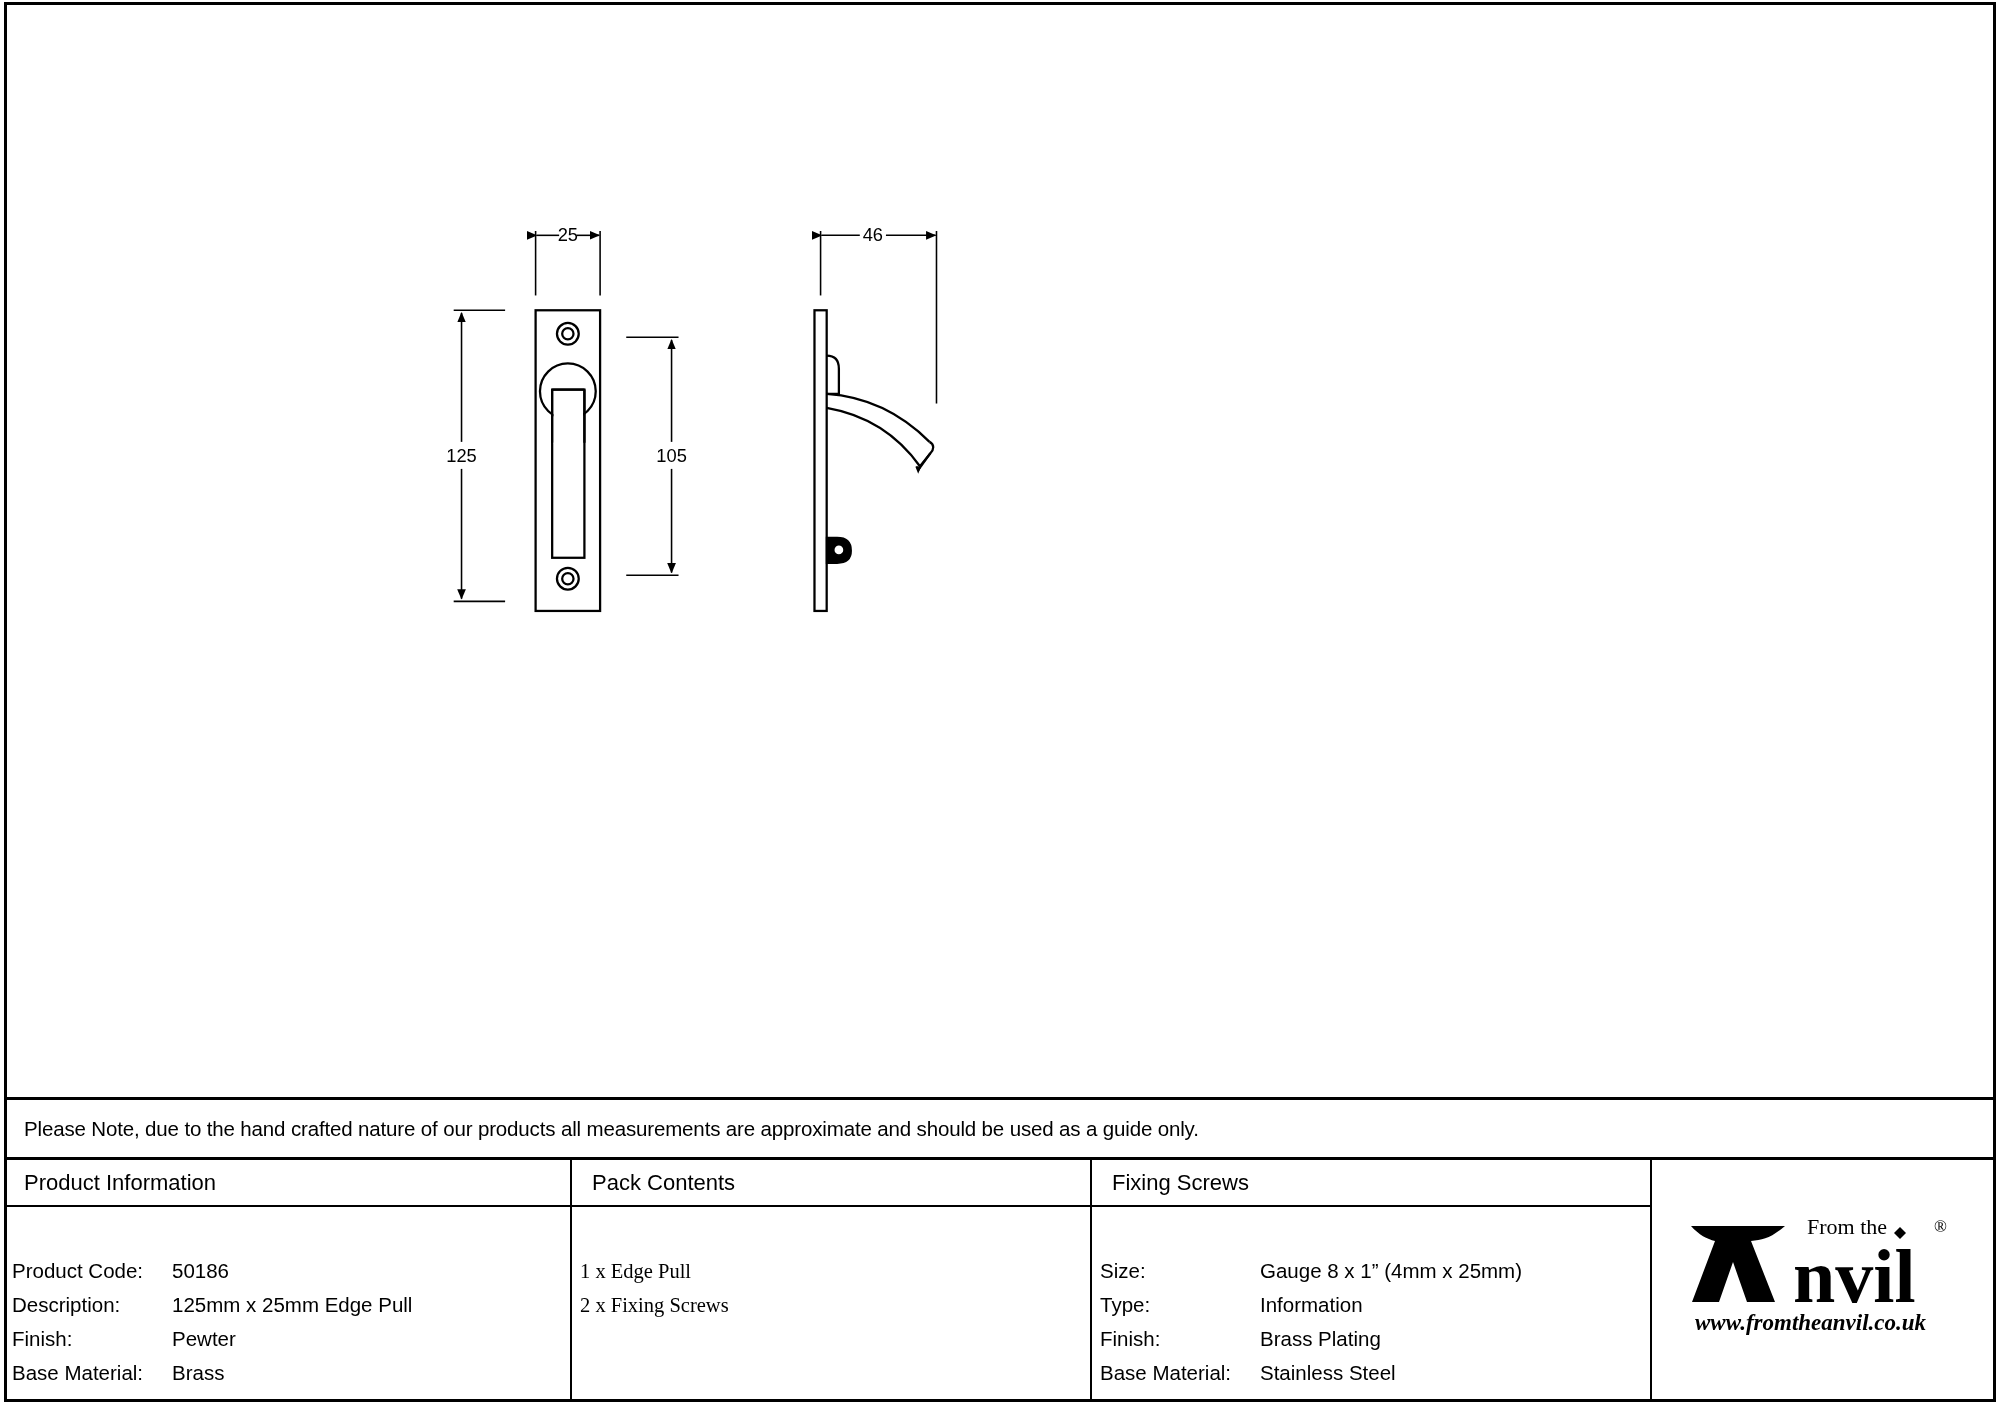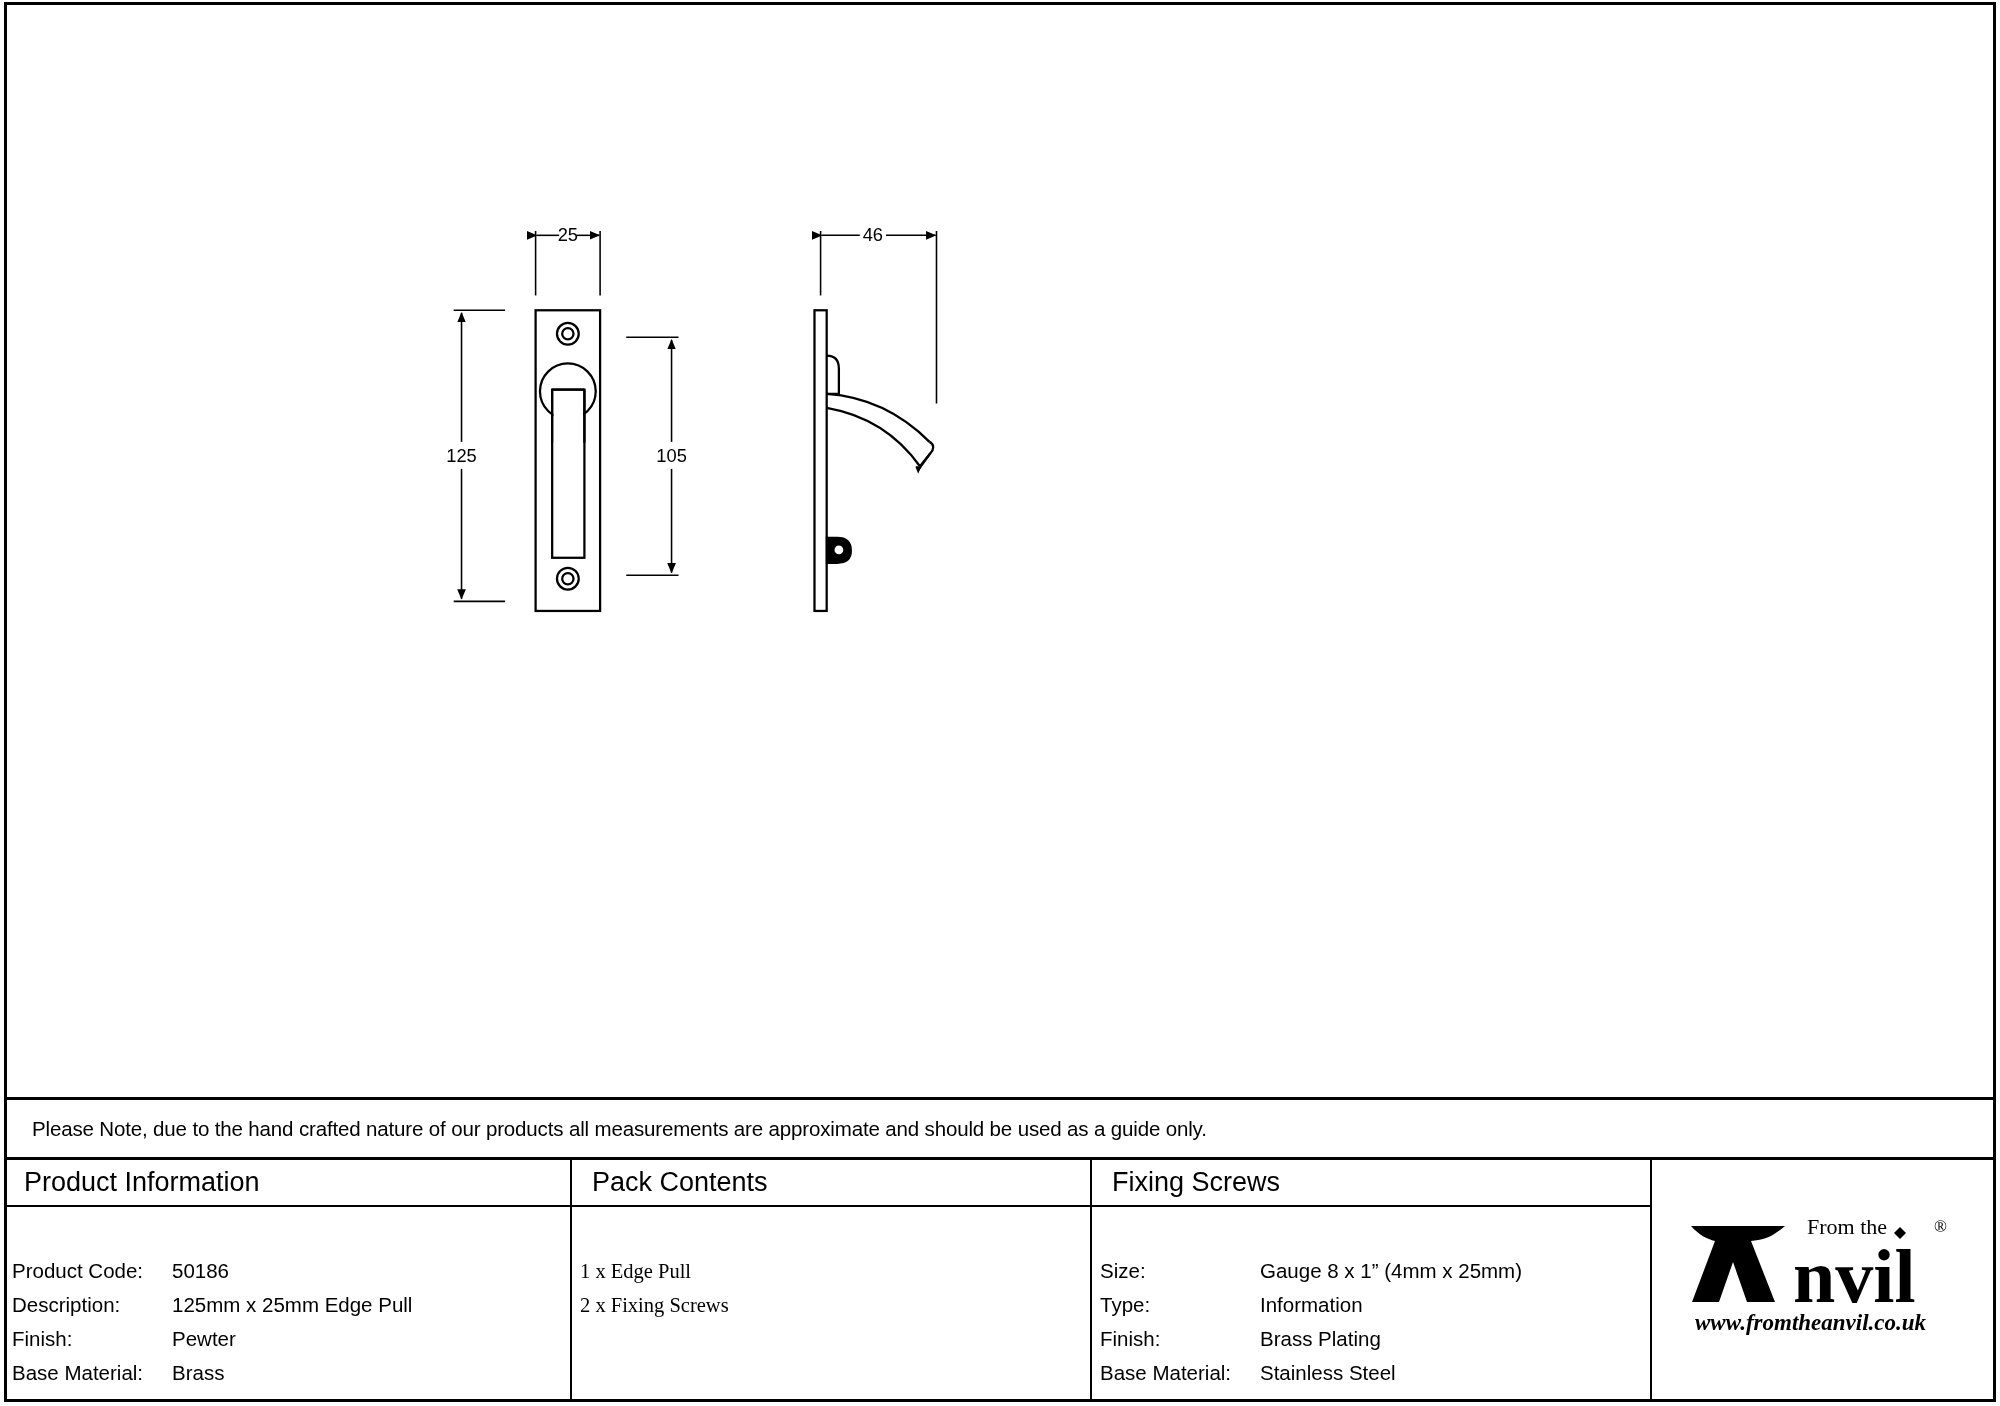--- a/index.html
+++ b/index.html
@@ -51,21 +51,21 @@
     top: 1097px;
     width: 1992px;
     height: 63px;
     border-top: 3px solid #000;
     border-bottom: 3px solid #000;
     box-sizing: border-box;
     display: flex;
     align-items: center;
   }
   #note-text {
-    padding-left: 28px;
+    padding-left: 20px;
     font-size: 20.5px;
     letter-spacing: -0.15px;
     white-space: nowrap;
   }
 
   
   #info-table {
     position: absolute;
     left: 4px;
     top: 1160px;
@@ -78,21 +78,21 @@
     height: 242px;
     box-sizing: border-box;
   }
   .col-head {
     height: 47px;
     border-bottom: 2px solid #000;
     box-sizing: border-box;
     display: flex;
     align-items: center;
     padding-left: 20px;
-    font-size: 27px;
+    font-size: 22px;
   }
   .col-body {
     padding-left: 8px;
     padding-top: 19px;
     box-sizing: border-box;
     margin-top: 28px;
   }
   .kv-row {
     display: flex;
     line-height: 34px;

